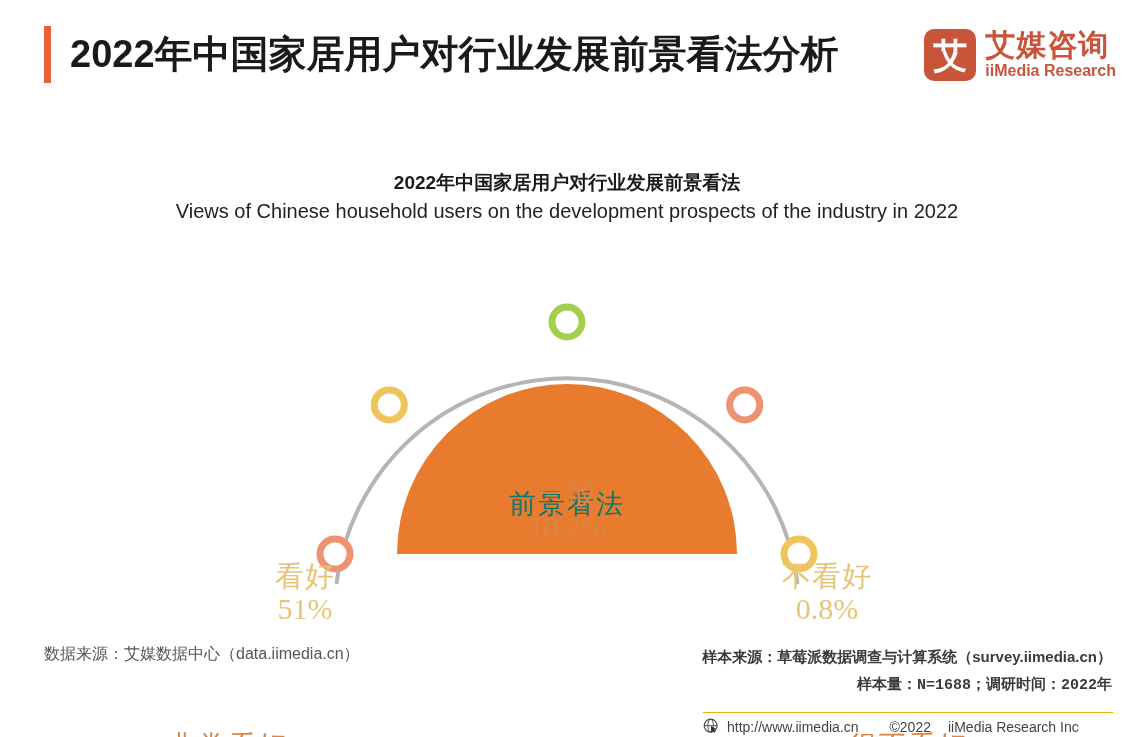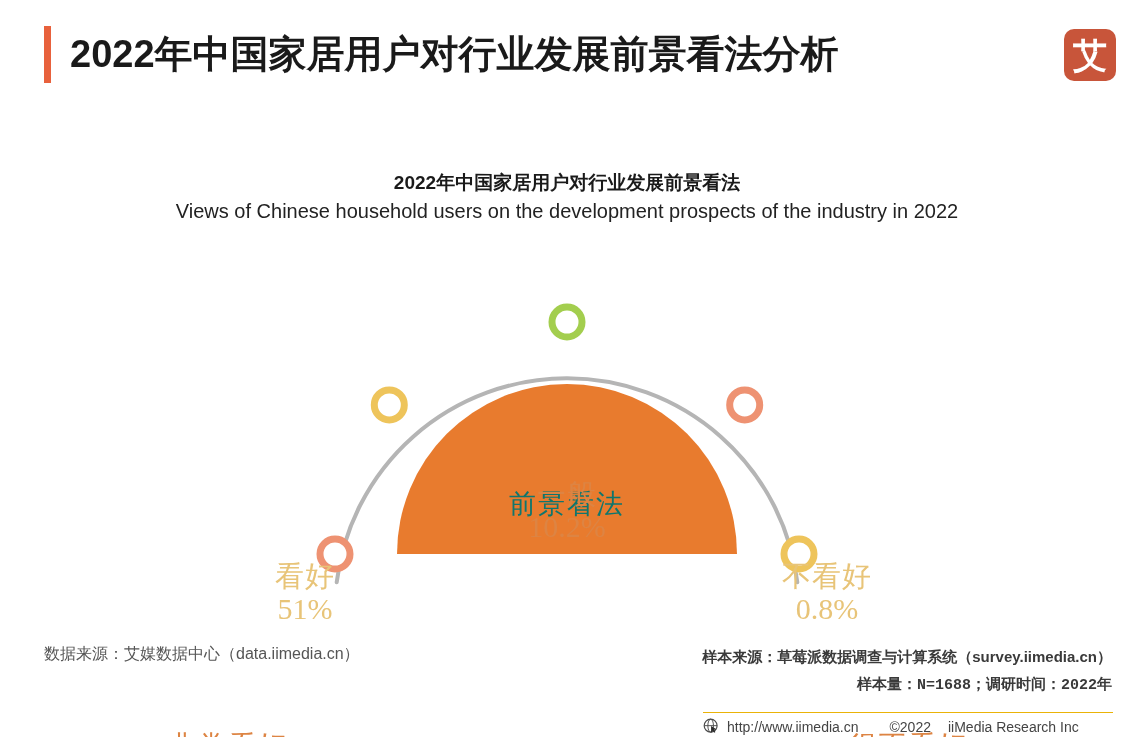--- a/index.html
+++ b/index.html
@@ -183,20 +183,24 @@
 </style>
 </head>
 <body>
 
 <div id="header">
   <div id="title-accent"></div>
   <div id="page-title">2022年中国家居用户对行业发展前景看法分析</div>
 
   <div id="brand-logo">
     <div id="brand-mark">艾</div>
+    <div id="brand-text">
+      <span id="brand-cn">艾媒咨询</span>
+      <span id="brand-en">iiMedia Research</span>
+    </div>
   </div>
 </div>
 
 <div id="chart-title">2022年中国家居用户对行业发展前景看法</div>
 <div id="chart-subtitle">Views of Chinese household users on the development prospects of the industry in 2022</div>
 
 <div id="gauge">
   <svg id="gauge-svg" width="1134" height="400" viewBox="0 0 1134 400">
     <path id="arc-path" fill="none" stroke-width="4" stroke-linecap="round" d="M 336.7 352.3 A 232 232 0 0 1 797.3 352.3" stroke="#B5B5B5"></path>
     <path id="dome-path" d="M 397 324 A 170 170 0 0 1 737 324 Z" fill="#E87B2E"></path>

